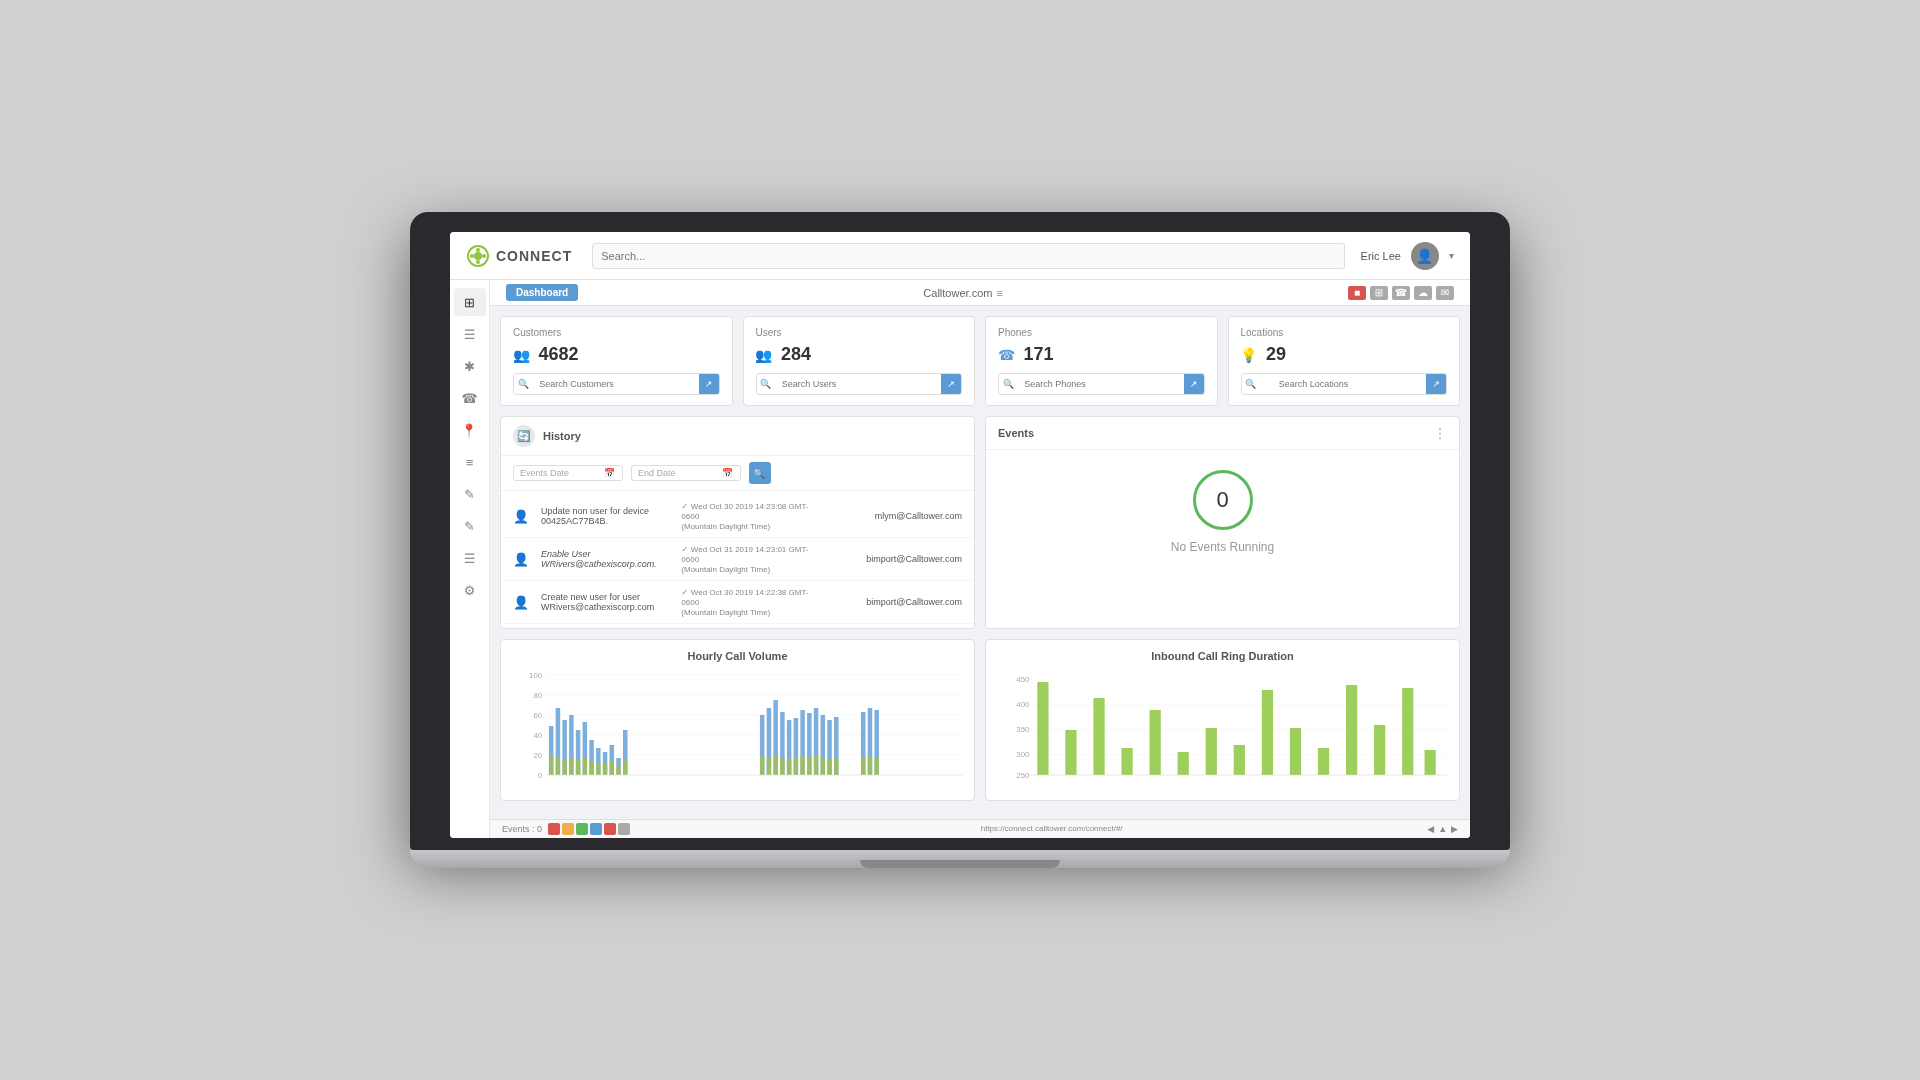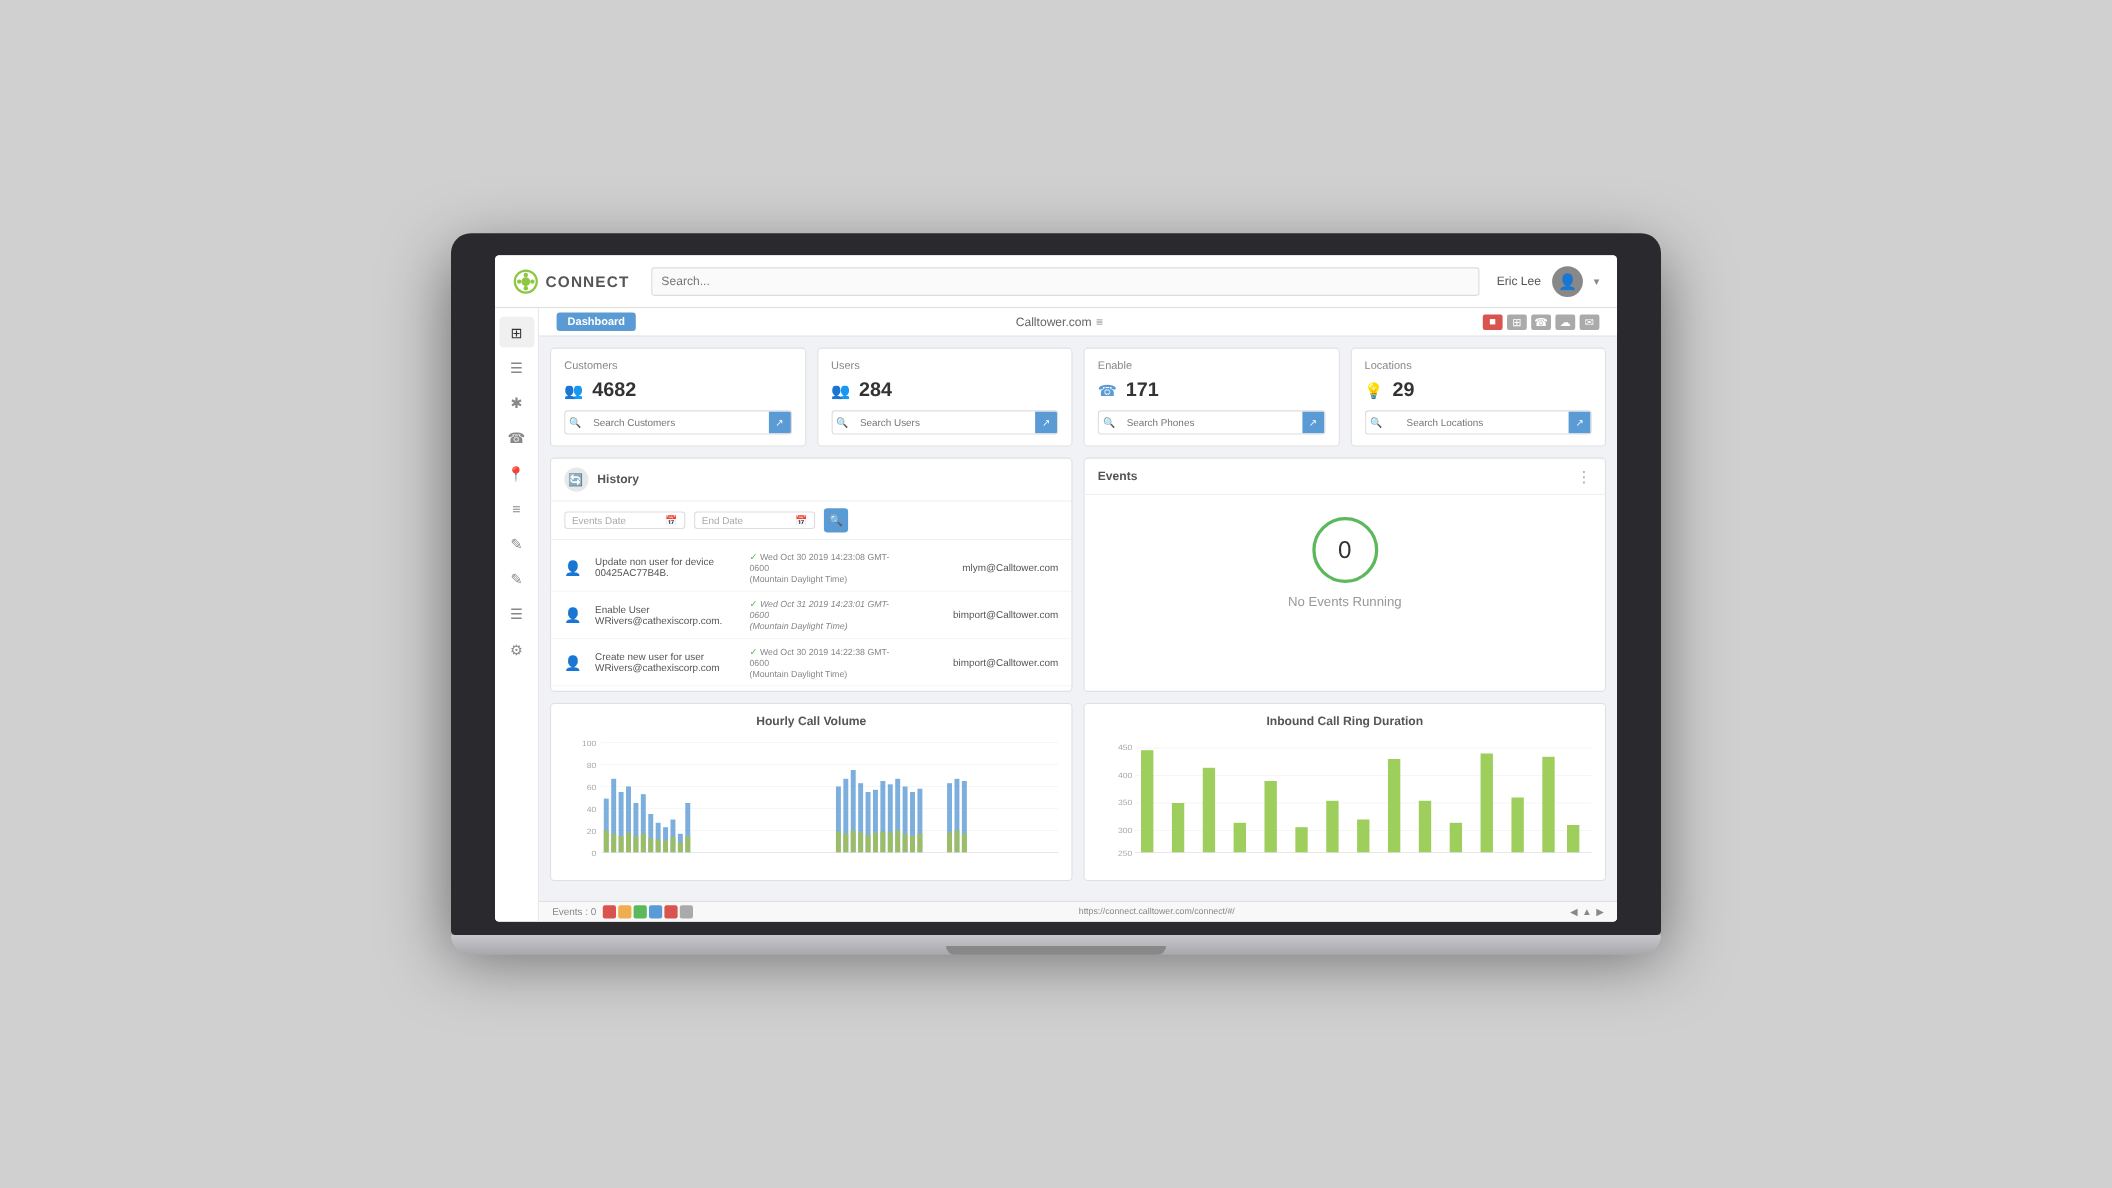--- a/index.html
+++ b/index.html
@@ -575,21 +575,21 @@
                     <span class="stat-number">284</span>
                   </div>
                   <div class="stat-search">
                     <span style="font-size:9px;color:#aaa;padding:0 4px;">🔍</span>
                     <input type="text" style="flex: 1 1 0%; border: none; outline: none; font-size: 9px; color: rgb(153, 153, 153);" placeholder="Search Users">
                     <button class="stat-search-btn">↗</button>
                   </div>
                 </div>
 
                 <div class="stat-card">
-                  <div class="stat-title">Enable</div>
+                  <div class="stat-title">Phones</div>
                   <div class="stat-value-row">
                     <span class="stat-icon stat-icon-phones">☎</span>
                     <span class="stat-number">171</span>
                   </div>
                   <div class="stat-search">
                     <span style="font-size:9px;color:#aaa;padding:0 4px;">🔍</span>
                     <input type="text" style="flex: 1 1 0%; border: none; outline: none; font-size: 9px; color: rgb(153, 153, 153);" placeholder="Search Phones">
                     <button class="stat-search-btn">↗</button>
                   </div>
                 </div>
@@ -634,24 +634,24 @@
                       <span style="font-size:9px;color:#555;padding-right:6px;">Update non user for device 00425AC77B4B.</span>
                       <span class="history-timestamp">
                         <span style="color:#5cb85c;">✓</span>
                         <span style="font-size:8px;color:#888;"> Wed Oct 30 2019 14:23:08 GMT-0600<br>(Mountain Daylight Time)</span>
                       </span>
                       <span style="font-size:9px;color:#555;text-align:right;">mlym@Calltower.com</span>
                     </div>
 
                     <div class="history-item">
                       <span class="history-item-icon">👤</span>
-                      <span style="font-size:9px;color:#555;padding-right:6px;">Enable User WRivers@cathexiscorp.com.</span>
+                      <span style="font-size:9px;color:#555;padding-right:6px;font-style:italic;">Enable User WRivers@cathexiscorp.com.</span>
                       <span class="history-timestamp">
                         <span style="color:#5cb85c;">✓</span>
-                        <span style="font-size:8px;color:#888;font-style:italic;"> Wed Oct 31 2019 14:23:01 GMT-0600<br>(Mountain Daylight Time)</span>
+                        <span style="font-size:8px;color:#888;"> Wed Oct 31 2019 14:23:01 GMT-0600<br>(Mountain Daylight Time)</span>
                       </span>
                       <span style="font-size:9px;color:#555;text-align:right;">bimport@Calltower.com</span>
                     </div>
 
                     <div class="history-item">
                       <span class="history-item-icon">👤</span>
                       <span style="font-size:9px;color:#555;padding-right:6px;">Create new user for user WRivers@cathexiscorp.com</span>
                       <span class="history-timestamp">
                         <span style="color:#5cb85c;">✓</span>
                         <span style="font-size:8px;color:#888;"> Wed Oct 30 2019 14:22:38 GMT-0600<br>(Mountain Daylight Time)</span>

